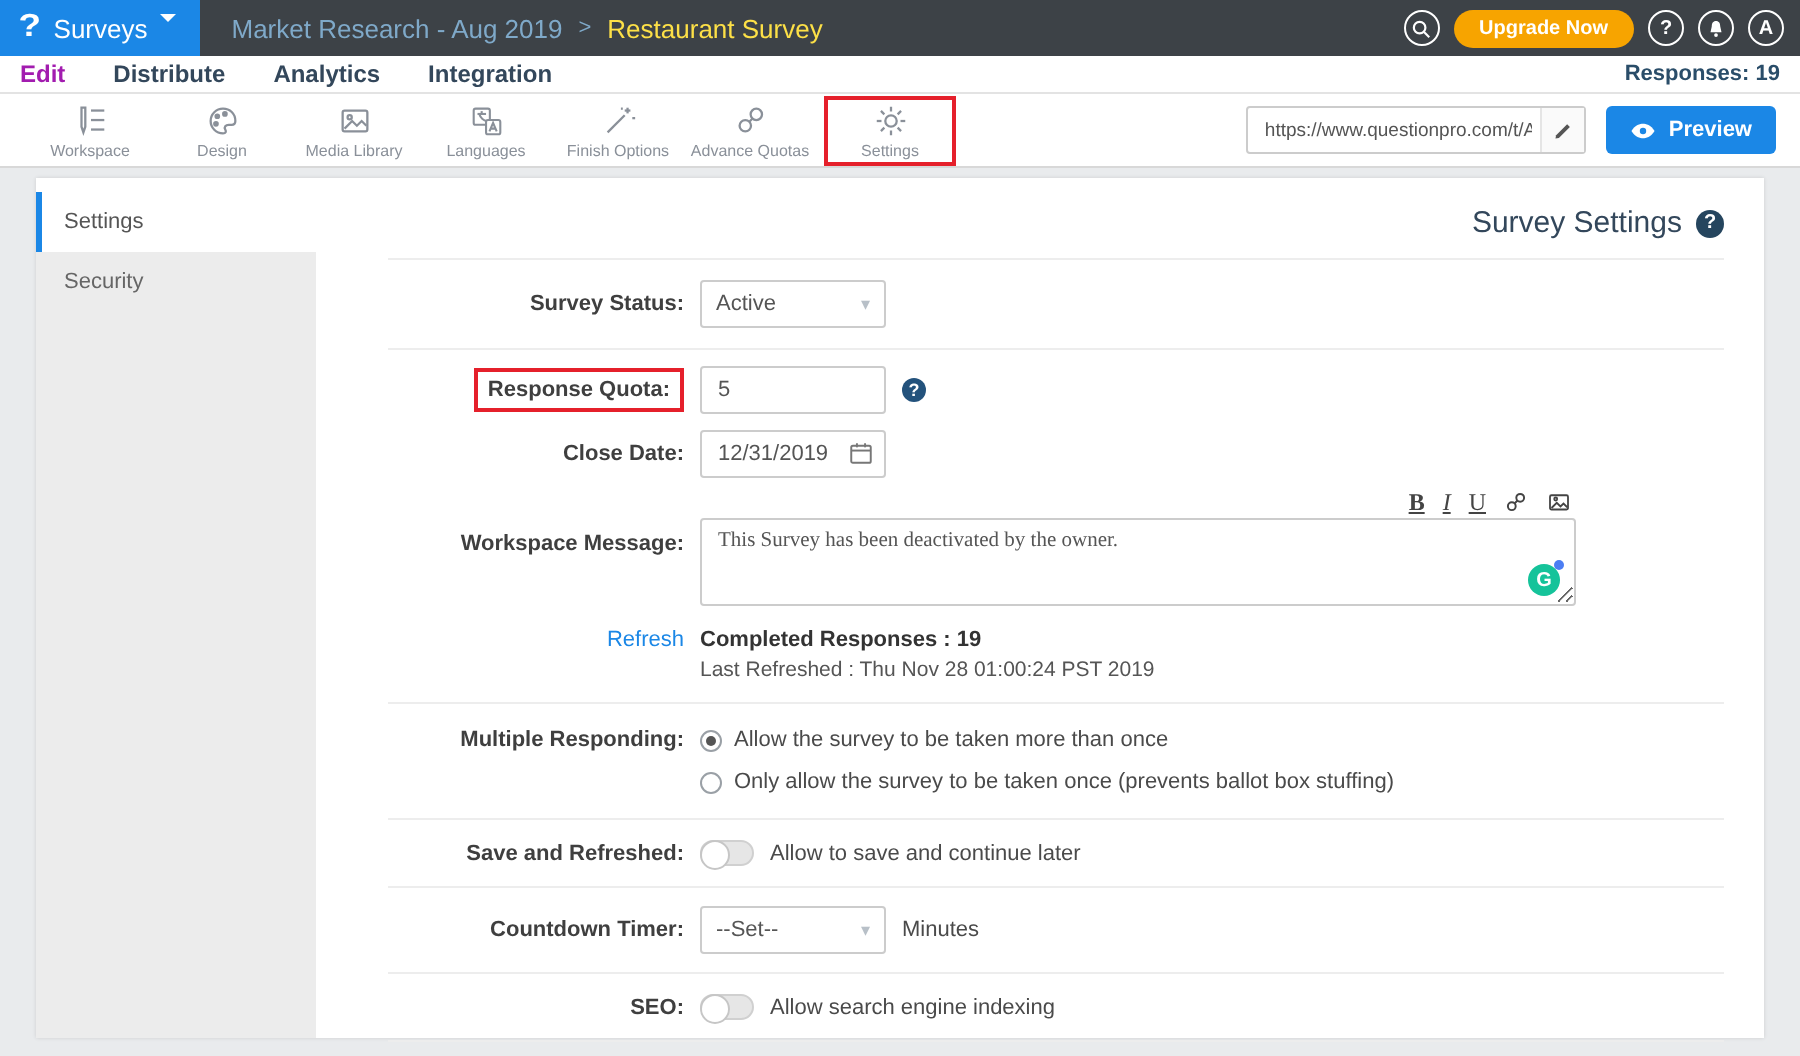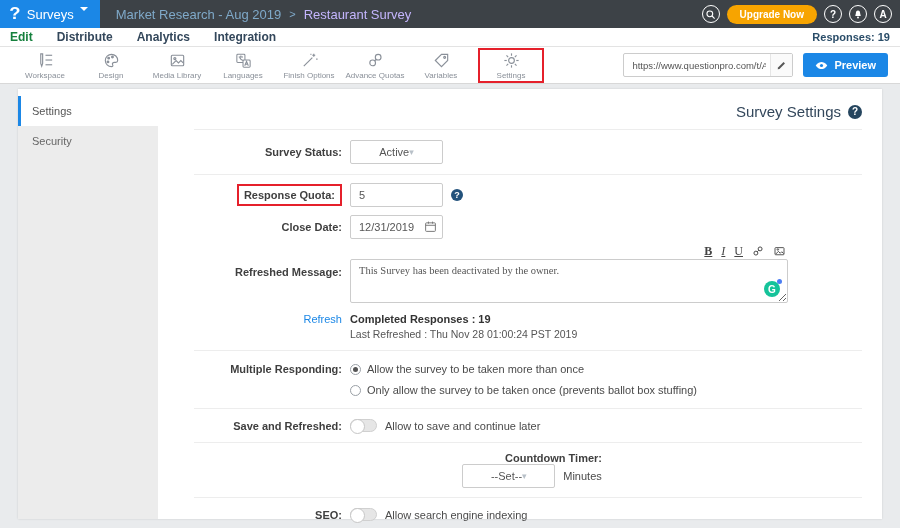--- a/index.html
+++ b/index.html
@@ -12,28 +12,28 @@
   }
   
   .topbar { height:28px; background:#3d4247; display:flex; align-items:center; }
   .logo-area { background:#1b87e6; height:28px; display:flex; align-items:center; padding:0 12px 0 10px; gap:7px; }
   .logo-glyph { color:#fff; font-size:16px; font-weight:bold; transform:scaleX(1.15); }
   .product-name { color:#fff; font-size:13px; display:flex; gap:6px; }
   .caret-down { width:0; height:0; border-left:4px solid transparent; border-right:4px solid transparent; border-top:4px solid #fff; }
   .breadcrumb { margin-left:16px; font-size:13px; display:flex; gap:8px; align-items:center; }
   .crumb-parent { color:#7fa9c9; }
   .crumb-sep { color:#7fa9c9; font-size:11px; }
-  .crumb-current { color:#c4b5fd; }
+  .crumb-current { color:#fde047; }
   .top-right { margin-left:auto; display:flex; align-items:center; gap:7px; padding-right:8px; }
   .circle-btn { width:18px; height:18px; border:1.4px solid #fff; border-radius:50%; display:flex; align-items:center; justify-content:center; color:#fff; font-size:10px; font-weight:bold; }
   .upgrade-btn { background:#f7a400; color:#fff; font-size:10px; font-weight:bold; border:none; border-radius:10px; padding:4px 13px; }
   
   .navrow { height:19px; background:#fff; border-bottom:1px solid #e3e3e3; display:flex; align-items:center; padding:0 10px; gap:24px; }
   .nav-tab { font-size:12px; font-weight:bold; color:#33475b; text-decoration:none; }
-  .nav-tab.active { color:#15803d; }
+  .nav-tab.active { color:#a21caf; }
   .responses { margin-left:auto; font-size:11px; font-weight:bold; color:#2a4d69; }
   
   .toolbar { height:37px; background:#fff; border-bottom:1px solid #d8d8d8; display:flex; align-items:center; padding:0 12px; }
   .tool { width:66px; display:flex; flex-direction:column; align-items:center; gap:1px; color:#8a9099; cursor:pointer; }
   .tool-label { font-size:8px; color:#8a9099; white-space:nowrap; }
   .red-outline { border:2px solid #e5202b; padding:1px 5px; margin:0 4px; }
   .url-wrap { margin-left:auto; display:flex; align-items:center; border:1px solid #ccc; background:#fff; height:24px; width:170px; border-radius:2px; }
   .url-input { border:none; outline:none; flex:1; font-size:9.5px; color:#555; padding:0 4px 0 8px; background:transparent; font-family:"Liberation Sans",sans-serif; min-width:0; }
   .url-edit { width:22px; height:100%; display:flex; align-items:center; justify-content:center; border-left:1px solid #e5e5e5; background:#fafafa; }
   .preview-btn { margin-left:10px; background:#1b87e6; color:#fff; border:none; border-radius:3px; height:24px; padding:0 12px; font-size:11px; font-weight:bold; display:flex; align-items:center; gap:6px; }
@@ -47,21 +47,21 @@
   .page-title-row { display:flex; align-items:center; gap:7px; padding-bottom:9px;justify-content:flex-end; }
   .page-title { font-size:15px; color:#33475b; font-weight:normal; }
   .help-dot { width:14px; height:14px; border-radius:50%; background:#25455e; color:#fff; font-size:10px; font-weight:bold; display:flex; align-items:center; justify-content:center; }
   .help-dot.blue { background:#23527c; }
   .sep { border:none; border-top:1px solid #ededed; }
   .form-row { display:flex; align-items:center; }
   .row-label { width:148px; text-align:right; font-size:11px; font-weight:bold; color:#3f3f3f; flex-shrink:0; }
   .row-ctrl { margin-left:8px; display:flex; align-items:center; gap:8px; }
   .red-label { display:inline-block; border:2px solid #e5202b; padding:3px 5px; }
   .text-input { height:24px; border:1px solid #ccc; border-radius:2px; font-size:11px; color:#555; padding:0 8px; font-family:"Liberation Sans",sans-serif; outline:none; }
-  .fake-select { height:24px; width:93px; border:1px solid #ccc; border-radius:2px; font-size:11px; color:#555; display:flex; align-items:center; justify-content:center; padding:0 7px; cursor:pointer; background:#fff; }
+  .fake-select { height:24px; width:93px; border:1px solid #ccc; border-radius:2px; font-size:11px; color:#555; display:flex; align-items:center; justify-content:space-between; padding:0 7px; cursor:pointer; background:#fff; }
   .chev { color:#b8c0c8; font-size:9px; }
   .date-wrap { position:relative; }
   .date-wrap .text-input { width:93px; padding-right:12px; }
   .cal-ico { position:absolute; right:6px; top:5px; }
   .editor-block { display:flex; flex-direction:column; width:438px; }
   .editor-toolbar { display:flex; justify-content:flex-end; align-items:center; gap:9px; padding:1px 2px 2px 0; }
   .ed-btn { font-family:"Liberation Serif", serif; font-size:12px; color:#444; text-decoration:underline; cursor:pointer; line-height:1; }
   .ed-btn.i { font-style:italic; }
   .textarea-wrap { position:relative; }
   .msg-textarea { width:438px; height:44px; border:1px solid #ccc; border-radius:2px; font-size:10.5px; color:#555; padding:5px 8px; resize:both; font-family:Liberation Serif, serif; outline:none; }
@@ -175,27 +175,20 @@
     <span class="tool-label">Finish Options</span>
   </div>
   <div class="tool">
     <svg width="19" height="19" viewBox="0 0 20 20" fill="none" stroke="#8a9099" stroke-width="1.2">
       <circle cx="12.8" cy="6.5" r="3"></circle>
         <circle cx="7" cy="12.5" r="3"></circle>
       <line x1="9" y1="10.5" x2="10.8" y2="8.7"></line>
     </svg>
     <span class="tool-label">Advance Quotas</span>
   </div>
-  <div class="tool">
-    <svg width="19" height="19" viewBox="0 0 20 20" fill="none" stroke="#8a9099" stroke-width="1.2">
-      <path d="M3.5 10 L10 3.5 H16.5 V10 L10 16.5 Z"></path>
-      <circle cx="13.3" cy="6.7" r="1"></circle>
-    </svg>
-    <span class="tool-label">Variables</span>
-  </div>
   <div class="red-outline">
     <div class="tool" style="width:52px;">
       <svg width="19" height="19" viewBox="0 0 20 20" fill="none" stroke="#8a9099" stroke-width="1.2">
         <circle cx="10" cy="10" r="3"></circle>
         <g>
           <line x1="10" y1="2.5" x2="10" y2="5"></line>
             <line x1="10" y1="15" x2="10" y2="17.5"></line>
           <line x1="2.5" y1="10" x2="5" y2="10"></line>
             <line x1="15" y1="10" x2="17.5" y2="10"></line>
           <line x1="4.7" y1="4.7" x2="6.5" y2="6.5"></line>
@@ -267,21 +260,21 @@
             <rect x="2" y="3.5" width="12" height="10.5" rx="1"></rect>
             <line x1="2" y1="6.5" x2="14" y2="6.5"></line>
             <line x1="5.5" y1="2" x2="5.5" y2="4.5"></line>
               <line x1="10.5" y1="2" x2="10.5" y2="4.5"></line>
           </svg>
         </span>
       </div>
     </div>
 
     <div class="form-row" style="padding:0 0 4px 0; align-items:flex-start;">
-      <span class="row-label" style="padding-top:22px;">Refreshed Message:</span>
+      <span class="row-label" style="padding-top:22px;">Workspace Message:</span>
       <div class="row-ctrl" style="align-items:flex-start;">
         <div class="editor-block">
           <div class="editor-toolbar">
             <span class="ed-btn" style="font-weight:bold;">B</span>
             <span class="ed-btn i">I</span>
             <span class="ed-btn">U</span>
             <svg width="12" height="12" viewBox="0 0 16 16" fill="none" stroke="#444" stroke-width="1.3">
               <circle cx="10.8" cy="5.2" r="2.6"></circle>
                 <circle cx="5.2" cy="10.8" r="2.6"></circle>
                 <line x1="7" y1="9" x2="9" y2="7"></line>
@@ -328,21 +321,21 @@
 
     <div class="form-row" style="padding:10px 0;">
       <span class="row-label">Save and Refreshed:</span>
       <div class="row-ctrl">
         <span class="toggle"></span>
         <span class="opt-text">Allow to save and continue later</span>
       </div>
     </div>
     <hr class="sep">
 
-    <div class="form-row" style="padding:9px 0;flex-direction:column;">
+    <div class="form-row" style="padding:9px 0;">
       <span class="row-label">Countdown Timer:</span>
       <div class="row-ctrl">
         <div class="fake-select">
           <span>--Set--</span>
           <span class="chev">▾</span>
         </div>
         <span class="opt-text">Minutes</span>
       </div>
     </div>
     <hr class="sep">

